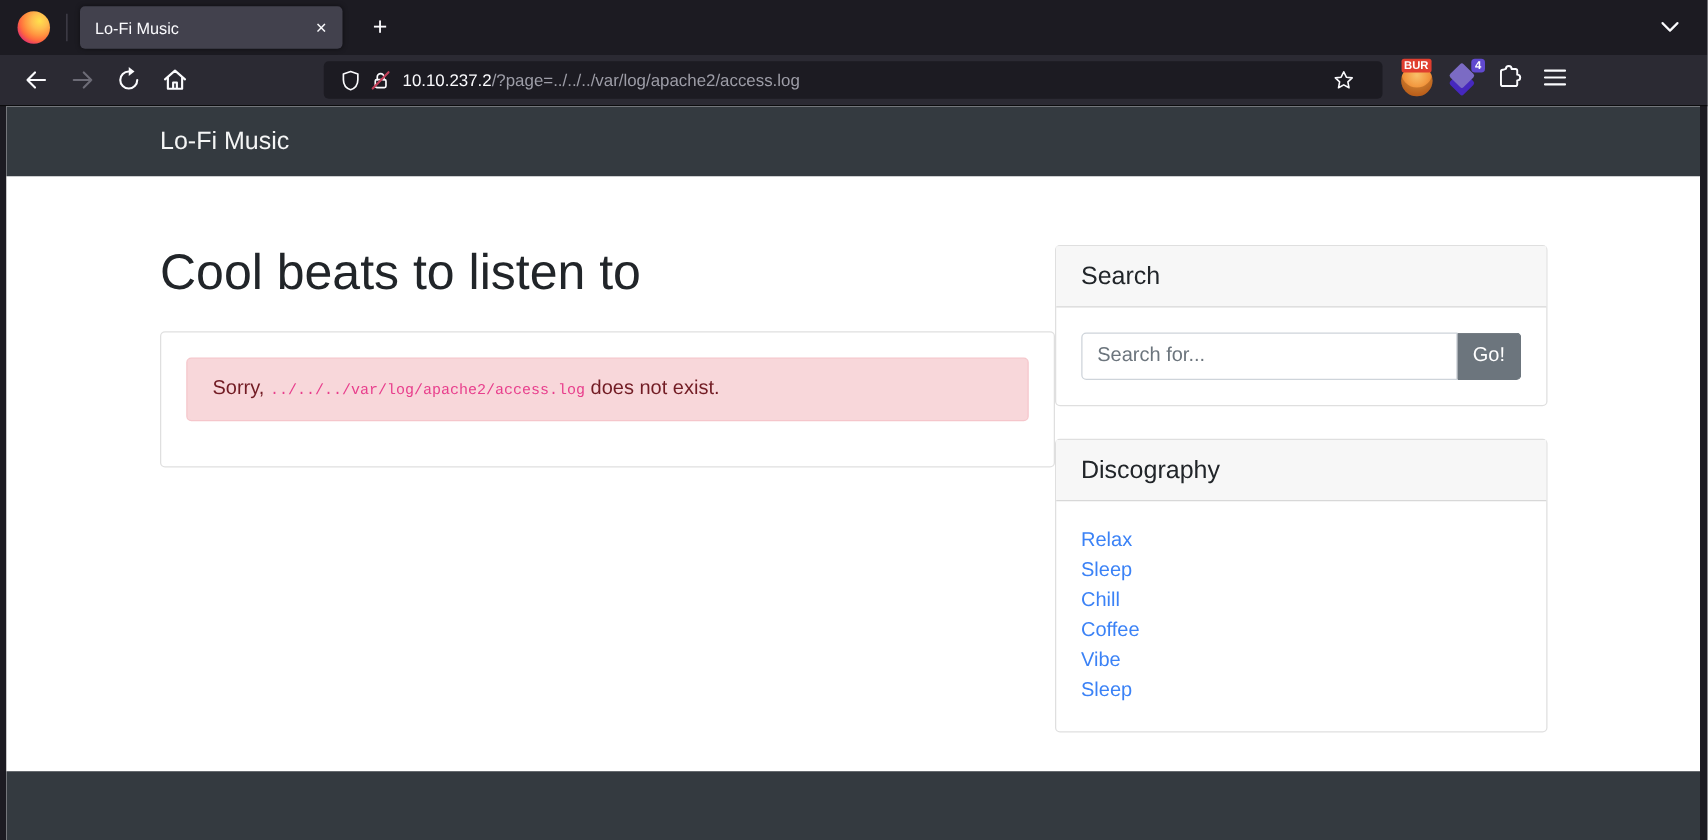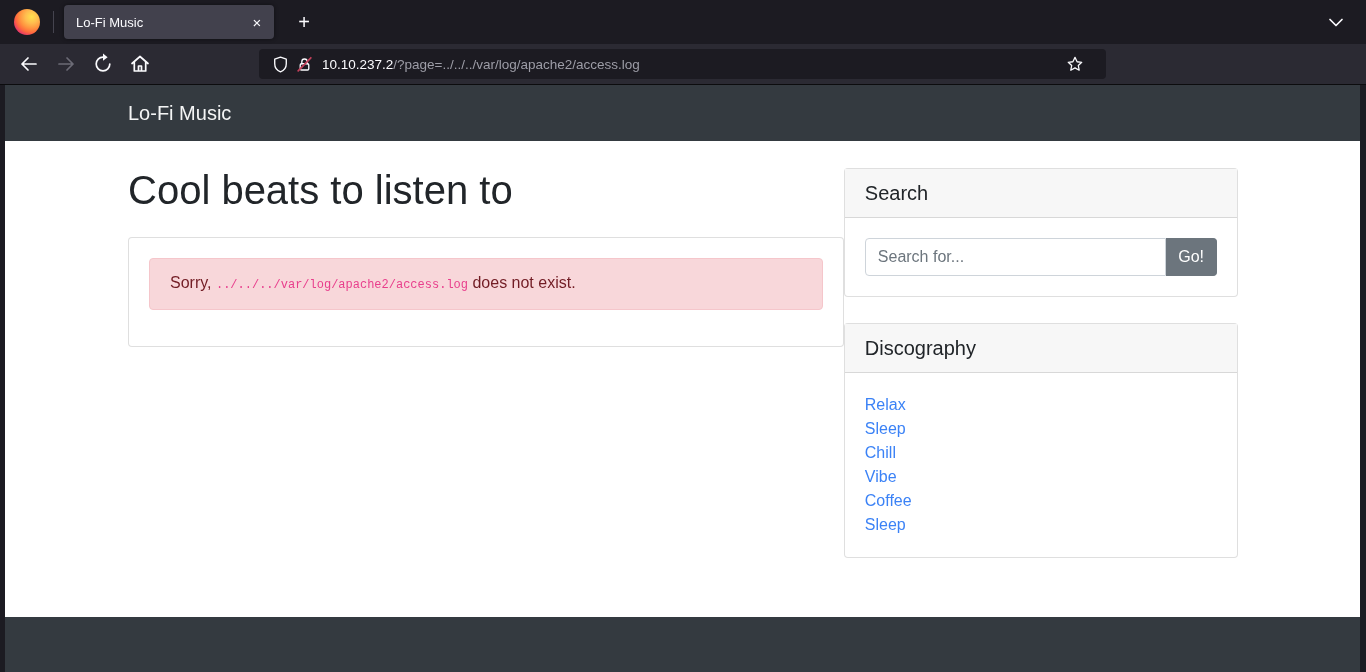--- a/index.html
+++ b/index.html
@@ -93,21 +93,21 @@
   .viewport {
     position:absolute; left:5px; right:6px; top:85px; bottom:0;
     background:#fff; display:flex; flex-direction:column; overflow:hidden;
   }
   .site-nav {
     height:56px; background:#343a40; flex:0 0 auto;
     display:flex; align-items:center; padding-left:123px;
   }
   .brand { color:rgba(255,255,255,.95); font-size:20px; }
 
-  .content { flex:1 1 auto; padding:27px 0 0 123px; }
+  .content { flex:1 1 auto; padding:27px 0 0 123px;margin-top:28px; }
   .row { display:flex; width:1110px; justify-content:space-between; }
   .col-main { width:730px; }
   .col-side { width:402px; }
 
   h1.page-title {
     margin:0 0 25px 0; font-size:40px; font-weight:500;
     color:#212529; line-height:44px;
   }
   .card {
     border:1px solid rgba(0,0,0,.125); border-radius:4px; background:#fff;
@@ -206,20 +206,47 @@
       </svg>
     </span>
     <span class="url-text"><span class="url-host">10.10.237.2</span><span class="url-path">/?page=../../../var/log/apache2/access.log</span></span>
     <span class="star-btn">
       <svg width="18" height="18" viewBox="0 0 24 24">
         <polygon points="12,3.2 14.8,9 21,9.7 16.4,14 17.6,20.3 12,17.2 6.4,20.3 7.6,14 3,9.7 9.2,9" class="stroke-ico" stroke-width="1.6"></polygon>
       </svg>
     </span>
   </div>
 
+  <div class="ext-area">
+    <div class="ext-btn">
+      <div class="fox-ico"></div>
+      <span class="badge badge-bur">BUR</span>
+    </div>
+    <div class="ext-btn">
+      <div class="layers-ico">
+        <div class="diamond d-bottom"></div>
+        <div class="diamond d-top"></div>
+      </div>
+      <span class="badge badge-4">4</span>
+    </div>
+    <div class="ext-btn">
+      <span>
+        <svg width="22" height="22" viewBox="0 0 24 24">
+          <path d="M9.5 4.5 c0-1.5 1.1-2.6 2.5-2.6 s2.5 1.1 2.5 2.6 h3.3 a1.6 1.6 0 0 1 1.6 1.6 v3.4 c1.5 0 2.6 1.1 2.6 2.5 s-1.1 2.5-2.6 2.5 v3.4 a1.6 1.6 0 0 1-1.6 1.6 h-11 a1.6 1.6 0 0 1-1.6-1.6 v-11 a1.6 1.6 0 0 1 1.6-1.6 z" class="stroke-ico" stroke-width="1.6"></path>
+        </svg>
+      </span>
+    </div>
+    <div class="ext-btn">
+      <span>
+        <svg width="18" height="14" viewBox="0 0 18 14">
+          <path d="M1 1.5 H17 M1 7 H17 M1 12.5 H17" class="stroke-ico" stroke-width="1.8"></path>
+        </svg>
+      </span>
+    </div>
+  </div>
 </div>
 
 <div class="viewport">
   <div class="site-nav">
     <span class="brand">Lo-Fi Music</span>
   </div>
 
   <div class="content">
     <div class="row">
       <div class="col-main">
@@ -241,22 +268,22 @@
             </div>
           </div>
         </div>
 
         <div class="card side-card">
           <div class="card-header">Discography</div>
           <div class="card-body">
               <a class="disc-link">Relax</a>
               <a class="disc-link">Sleep</a>
               <a class="disc-link">Chill</a>
+              <a class="disc-link">Coffee</a>
               <a class="disc-link">Vibe</a>
-              <a class="disc-link">Coffee</a>
               <a class="disc-link">Sleep</a>
             </div>
         </div>
       </div>
     </div>
   </div>
 
   <div class="site-footer"></div>
 </div>
 

